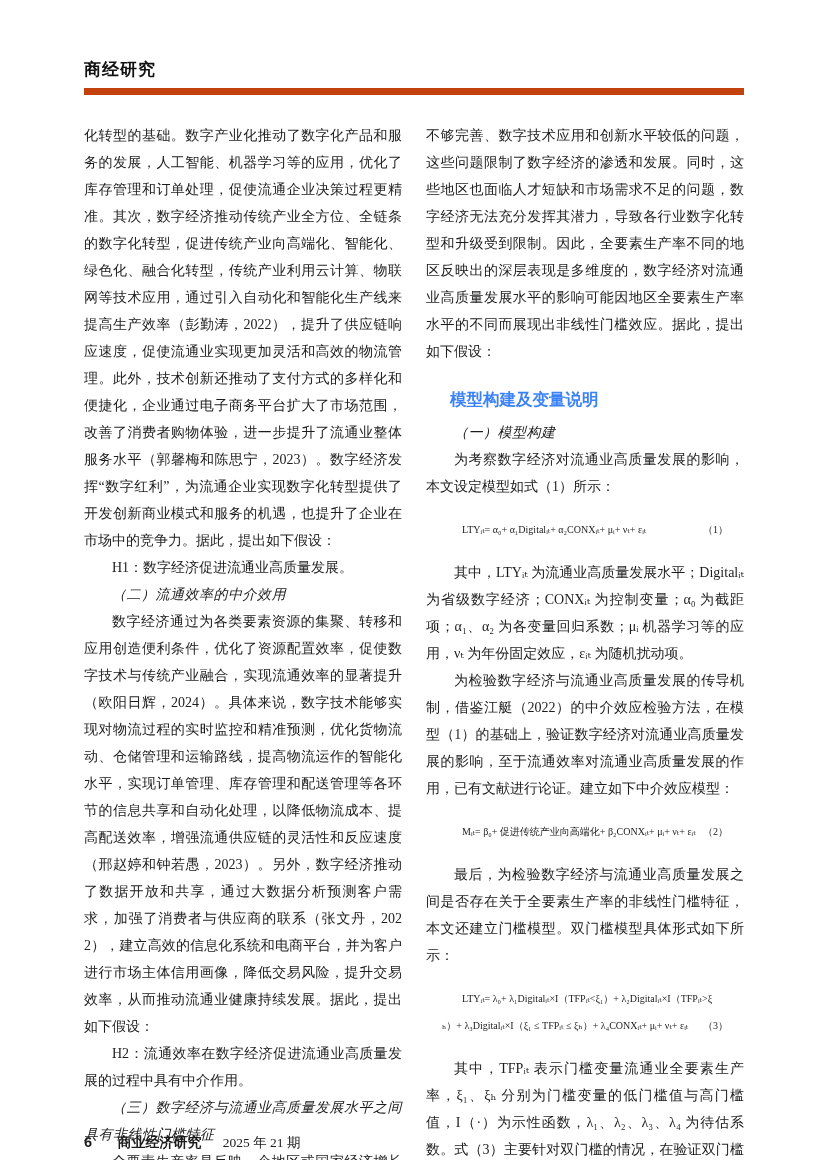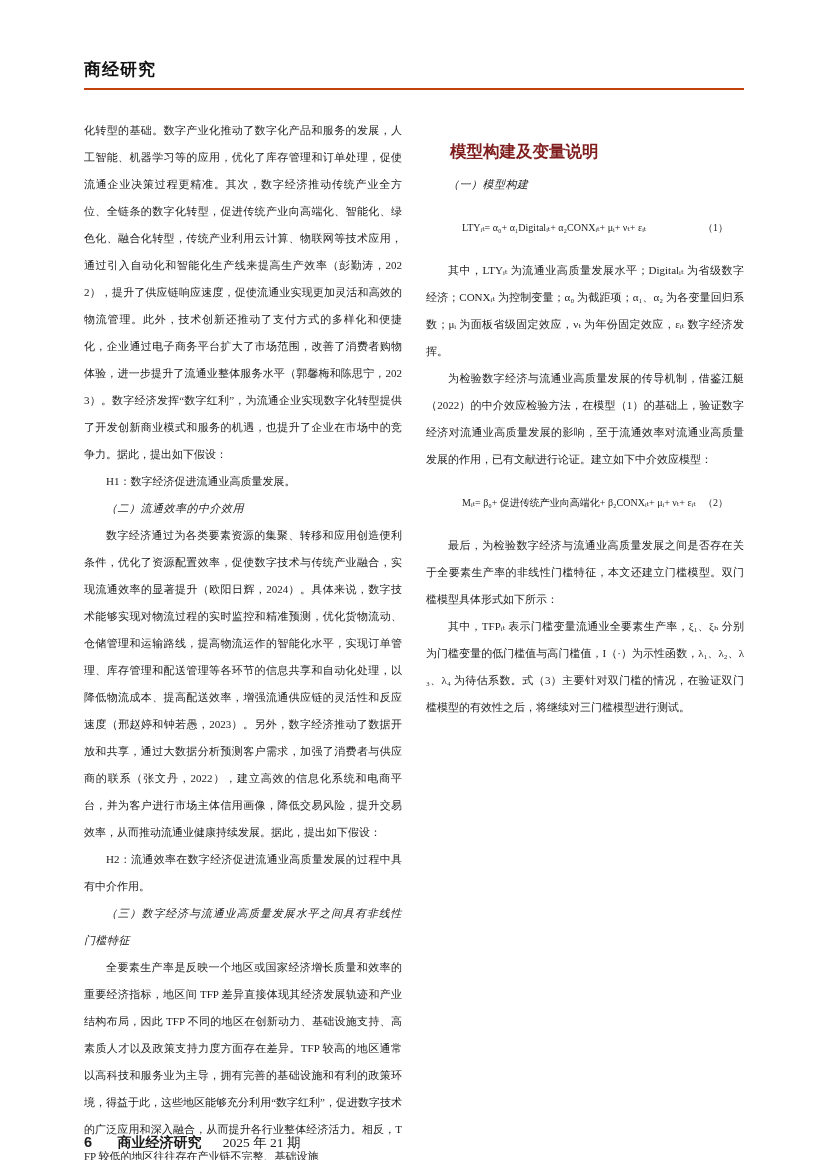--- a/index.html
+++ b/index.html
@@ -10,58 +10,58 @@
     position: relative;
     overflow: hidden;
   }
   .page {
     box-sizing: border-box;
     width: 827px; height: 1160px;
     padding: 58px 83px 0 84px;
     position: relative;
   }
   .masthead {
-    border-bottom: 2px solid #c2410c;
+    border-bottom: 7px solid #c2410c;
     padding-bottom: 7px;
   }
   .masthead-title {
     font-family: "Liberation Sans", "DejaVu Sans", sans-serif;
     font-weight: bold;
     font-size: 17px;
     letter-spacing: 1px;
     color: #111;
   }
   .content {
     margin-top: 27px;
     display: grid;
     grid-template-columns: 318px 318px;
     column-gap: 24px;
   }
   .col { min-width: 0; }
   .body-text {
     margin: 0;
-    font-size: 11px;
+    font-size: 14px;
     line-height: 27px;
     text-align: justify;
     text-indent: 2em;
     word-break: break-all;
   }
   .no-indent { text-indent: 0; }
   .kai {
     font-style: italic;
     letter-spacing: 0.5px;
   }
   .section-heading {
     margin: 22px 0 8px 0;
     padding-left: 24px;
     font-family: "Liberation Sans", "DejaVu Sans", sans-serif;
     font-weight: bold;
     font-size: 16.5px;
     line-height: 24px;
-    color: #7f1d1d;
+    color: #3b82f6;
   }
   .formula {
     position: relative;
     margin: 16px;
     font-size: 10px;
     line-height: 27px;
     text-indent: 2em;
     text-align: left;
     word-break: break-all;
     padding-right: 4px;
@@ -111,33 +111,39 @@
       <p class="body-text no-indent">化转型的基础。数字产业化推动了数字化产品和服务的发展，人工智能、机器学习等的应用，优化了库存管理和订单处理，促使流通企业决策过程更精准。其次，数字经济推动传统产业全方位、全链条的数字化转型，促进传统产业向高端化、智能化、绿色化、融合化转型，传统产业利用云计算、物联网等技术应用，通过引入自动化和智能化生产线来提高生产效率（彭勤涛，2022），提升了供应链响应速度，促使流通业实现更加灵活和高效的物流管理。此外，技术创新还推动了支付方式的多样化和便捷化，企业通过电子商务平台扩大了市场范围，改善了消费者购物体验，进一步提升了流通业整体服务水平（郭馨梅和陈思宁，2023）。数字经济发挥“数字红利”，为流通企业实现数字化转型提供了开发创新商业模式和服务的机遇，也提升了企业在市场中的竞争力。据此，提出如下假设：</p>
       <p class="body-text">H1：数字经济促进流通业高质量发展。</p>
       <p class="body-text kai">（二）流通效率的中介效用</p>
       <p class="body-text">数字经济通过为各类要素资源的集聚、转移和应用创造便利条件，优化了资源配置效率，促使数字技术与传统产业融合，实现流通效率的显著提升（欧阳日辉，2024）。具体来说，数字技术能够实现对物流过程的实时监控和精准预测，优化货物流动、仓储管理和运输路线，提高物流运作的智能化水平，实现订单管理、库存管理和配送管理等各环节的信息共享和自动化处理，以降低物流成本、提高配送效率，增强流通供应链的灵活性和反应速度（邢赵婷和钟若愚，2023）。另外，数字经济推动了数据开放和共享，通过大数据分析预测客户需求，加强了消费者与供应商的联系（张文丹，2022），建立高效的信息化系统和电商平台，并为客户进行市场主体信用画像，降低交易风险，提升交易效率，从而推动流通业健康持续发展。据此，提出如下假设：</p>
       <p class="body-text">H2：流通效率在数字经济促进流通业高质量发展的过程中具有中介作用。</p>
       <p class="body-text kai">（三）数字经济与流通业高质量发展水平之间具有非线性门槛特征</p>
       <p class="body-text">全要素生产率是反映一个地区或国家经济增长质量和效率的重要经济指标，地区间 TFP 差异直接体现其经济发展轨迹和产业结构布局，因此 TFP 不同的地区在创新动力、基础设施支持、高素质人才以及政策支持力度方面存在差异。TFP 较高的地区通常以高科技和服务业为主导，拥有完善的基础设施和有利的政策环境，得益于此，这些地区能够充分利用“数字红利”，促进数字技术的广泛应用和深入融合，从而提升各行业整体经济活力。相反，TFP 较低的地区往往存在产业链不完整、基础设施</p>
     </div>
 
     <div class="col">
+      <p class="body-text no-indent">不够完善、数字技术应用和创新水平较低的问题，这些问题限制了数字经济的渗透和发展。同时，这些地区也面临人才短缺和市场需求不足的问题，数字经济无法充分发挥其潜力，导致各行业数字化转型和升级受到限制。因此，全要素生产率不同的地区反映出的深层表现是多维度的，数字经济对流通业高质量发展水平的影响可能因地区全要素生产率水平的不同而展现出非线性门槛效应。据此，提出如下假设：</p>
       <h2 class="section-heading">模型构建及变量说明</h2>
       <p class="body-text kai">（一）模型构建</p>
+      <p class="body-text">为考察数字经济对流通业高质量发展的影响，本文设定模型如式（1）所示：</p>
       <div class="formula">
         <span>LTYᵢₜ= α₀+ α₁Digitalᵢₜ+ α₂CONXᵢₜ+ μᵢ+ νₜ+ εᵢₜ</span>
         <span class="eq-num">（1）</span>
       </div>
-      <p class="body-text">其中，LTYᵢₜ 为流通业高质量发展水平；Digitalᵢₜ 为省级数字经济；CONXᵢₜ 为控制变量；α₀ 为截距项；α₁、α₂ 为各变量回归系数；μᵢ 为面板省级固定效应，νₜ 为年份固定效应，εᵢₜ 数字经济发挥。</p>
+      <p class="body-text">其中，LTYᵢₜ 为流通业高质量发展水平；Digitalᵢₜ 为省级数字经济；CONXᵢₜ 为控制变量；α₀ 为截距项；α₁、α₂ 为各变量回归系数；μᵢ 机器学习等的应用，νₜ 为年份固定效应，εᵢₜ 为随机扰动项。</p>
       <p class="body-text">为检验数字经济与流通业高质量发展的传导机制，借鉴江艇（2022）的中介效应检验方法，在模型（1）的基础上，验证数字经济对流通业高质量发展的影响，至于流通效率对流通业高质量发展的作用，已有文献进行论证。建立如下中介效应模型：</p>
       <div class="formula">
         <span>Mᵢₜ= β₀+ 促进传统产业向高端化+ β₂CONXᵢₜ+ μᵢ+ νₜ+ εᵢₜ</span>
         <span class="eq-num">（2）</span>
       </div>
       <p class="body-text">最后，为检验数字经济与流通业高质量发展之间是否存在关于全要素生产率的非线性门槛特征，本文还建立门槛模型。双门槛模型具体形式如下所示：</p>
+      <div class="formula">
+        <span>LTYᵢₜ= λ₀+ λ₁Digitalᵢₜ×I（TFPᵢₜ&lt;ξ₁）+ λ₂Digitalᵢₜ×I（TFPᵢₜ&gt;ξₕ）+ λ₃Digitalᵢₜ×I（ξ₁ ≤ TFPᵢₜ ≤ ξₕ）+ λ₄CONXᵢₜ+ μᵢ+ νₜ+ εᵢₜ</span>
+        <span class="eq-num">（3）</span>
+      </div>
       <p class="body-text">其中，TFPᵢₜ 表示门槛变量流通业全要素生产率，ξ₁、ξₕ 分别为门槛变量的低门槛值与高门槛值，I（·）为示性函数，λ₁、λ₂、λ₃、λ₄ 为待估系数。式（3）主要针对双门槛的情况，在验证双门槛模型的有效性之后，将继续对三门槛模型进行测试。</p>
 
     </div>
 
   </div>
 
   <div class="page-footer">
     <span class="page-num">6</span>
     <span class="journal-name">商业经济研究</span>
     <span class="issue-label">2025 年 21 期</span>

